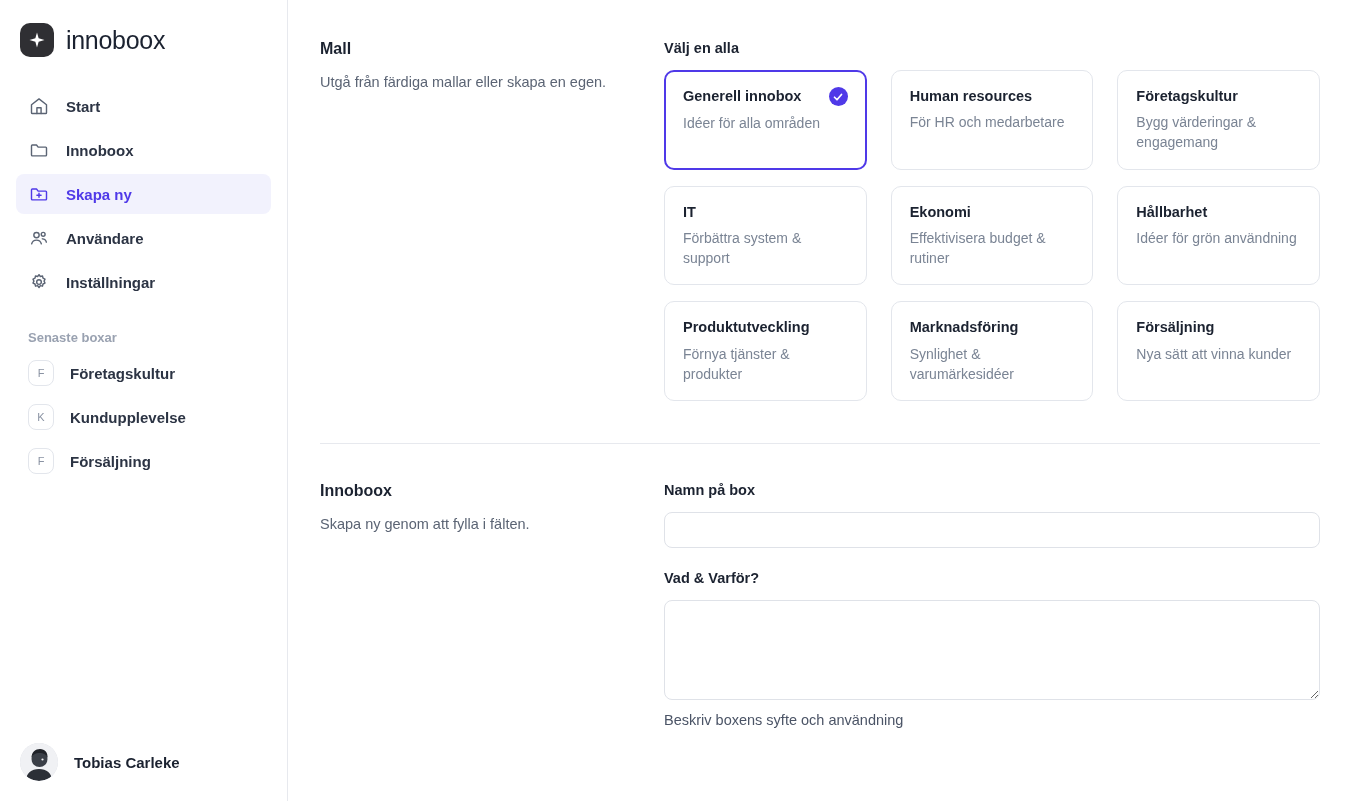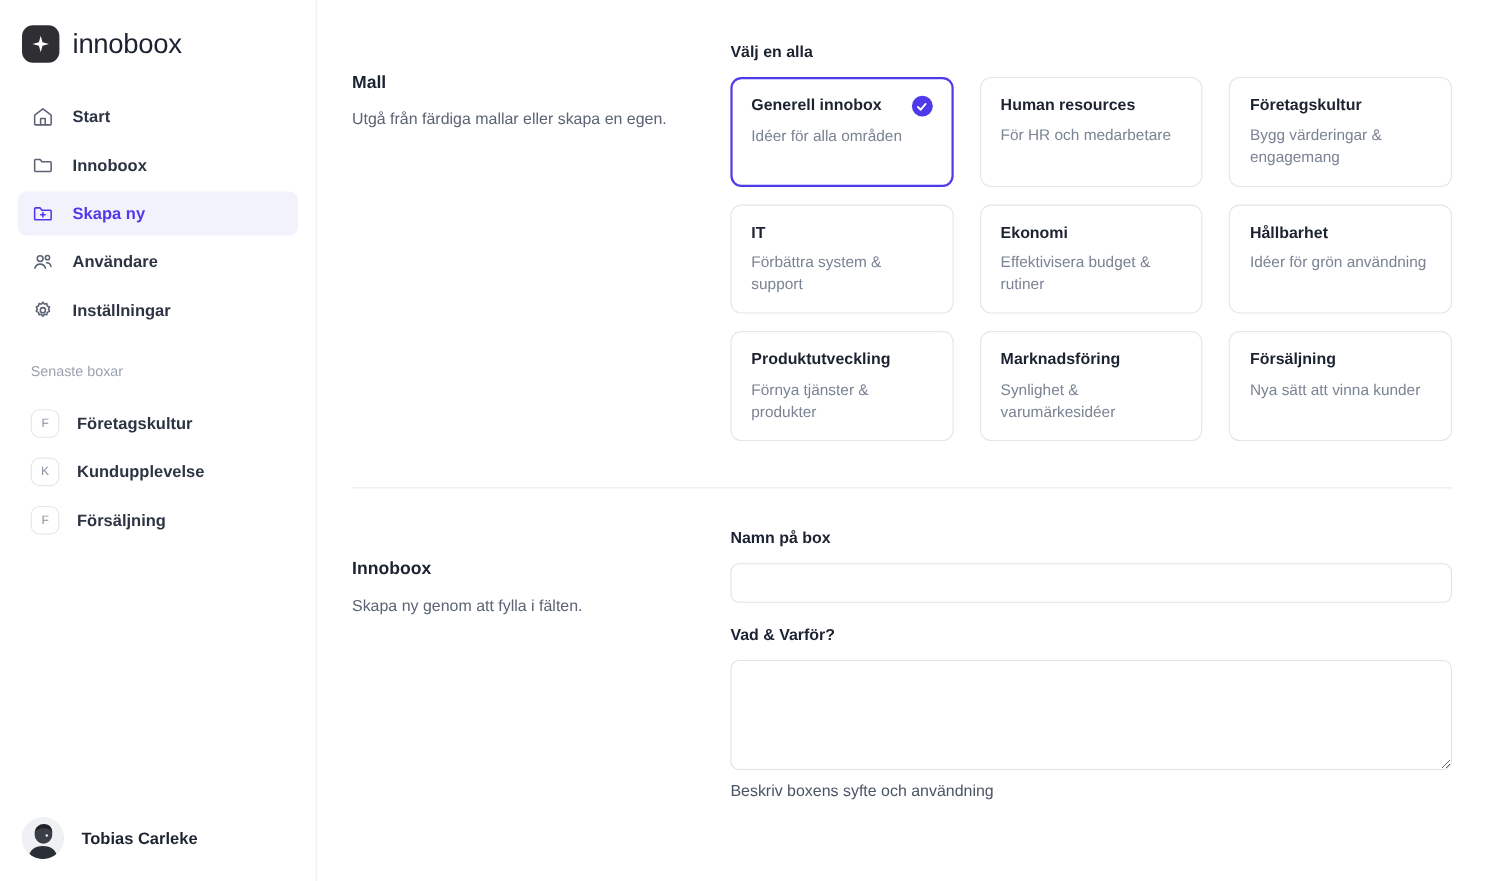--- a/index.html
+++ b/index.html
@@ -40,22 +40,22 @@
     height: 40px; padding: 0 12px; border-radius: 8px;
     margin-bottom: 4px; cursor: pointer;
     color: #2c3444; font-size: 15px; font-weight: bold;
   }
   .nav-item .ico { width: 22px; height: 22px; flex: 0 0 22px; display:flex; align-items:center; justify-content:center; }
   .nav-item .ico svg { display: block; }
   .nav-item.active { background: #f2f2fd; color: #4f39e8; }
   .nav-item.active .ico svg { stroke: #4f39e8; }
 
   .section-label {
-    margin: 28px 0 20px 28px;
-    font-size: 13px; color: #9aa2b1; font-weight: normal;
+    margin: 28px 0 8px 28px;
+    font-size: 13px; color: #9aa2b1; font-weight: bold;
   }
   .recent-item {
     display: flex; align-items: center; gap: 16px;
     height: 40px; padding: 0 12px; border-radius: 8px;
     margin: 0 16px 4px 16px; cursor: pointer;
   }
   .recent-badge {
     width: 26px; height: 26px; flex: 0 0 26px;
     border: 1px solid #e3e6ec; border-radius: 8px;
     display: flex; align-items: center; justify-content: center;
@@ -72,21 +72,21 @@
     width: 38px; height: 38px; border-radius: 50%;
     flex: 0 0 38px; overflow: hidden; background: #dfe2e8;
     position: relative;
   }
   .profile-name { font-size: 15px; color: #1b2230; font-weight: bold; }
 
   
   .main { flex: 1; height: 801px; overflow: hidden; position: relative; background:#fff; }
 
   .section { display: flex; padding: 40px 32px 0 32px; }
-  .sec-left { width: 344px; flex: 0 0 344px; padding-right: 24px; margin-top: 27px; }
+  .sec-left { width: 344px; flex: 0 0 344px; padding-right: 24px; }
   .sec-title { font-size: 16px; font-weight: bold; color: #1b2230; margin-bottom: 14px; }
   .sec-desc { font-size: 14.5px; color: #5b6474; line-height: 1.45; }
   .sec-right { flex: 1; max-width: 656px; }
 
   .field-label {
     font-size: 14.5px; color: #1b2230; font-weight: bold; margin-bottom: 14px;
   }
 
   .card-grid {
     display: grid;

